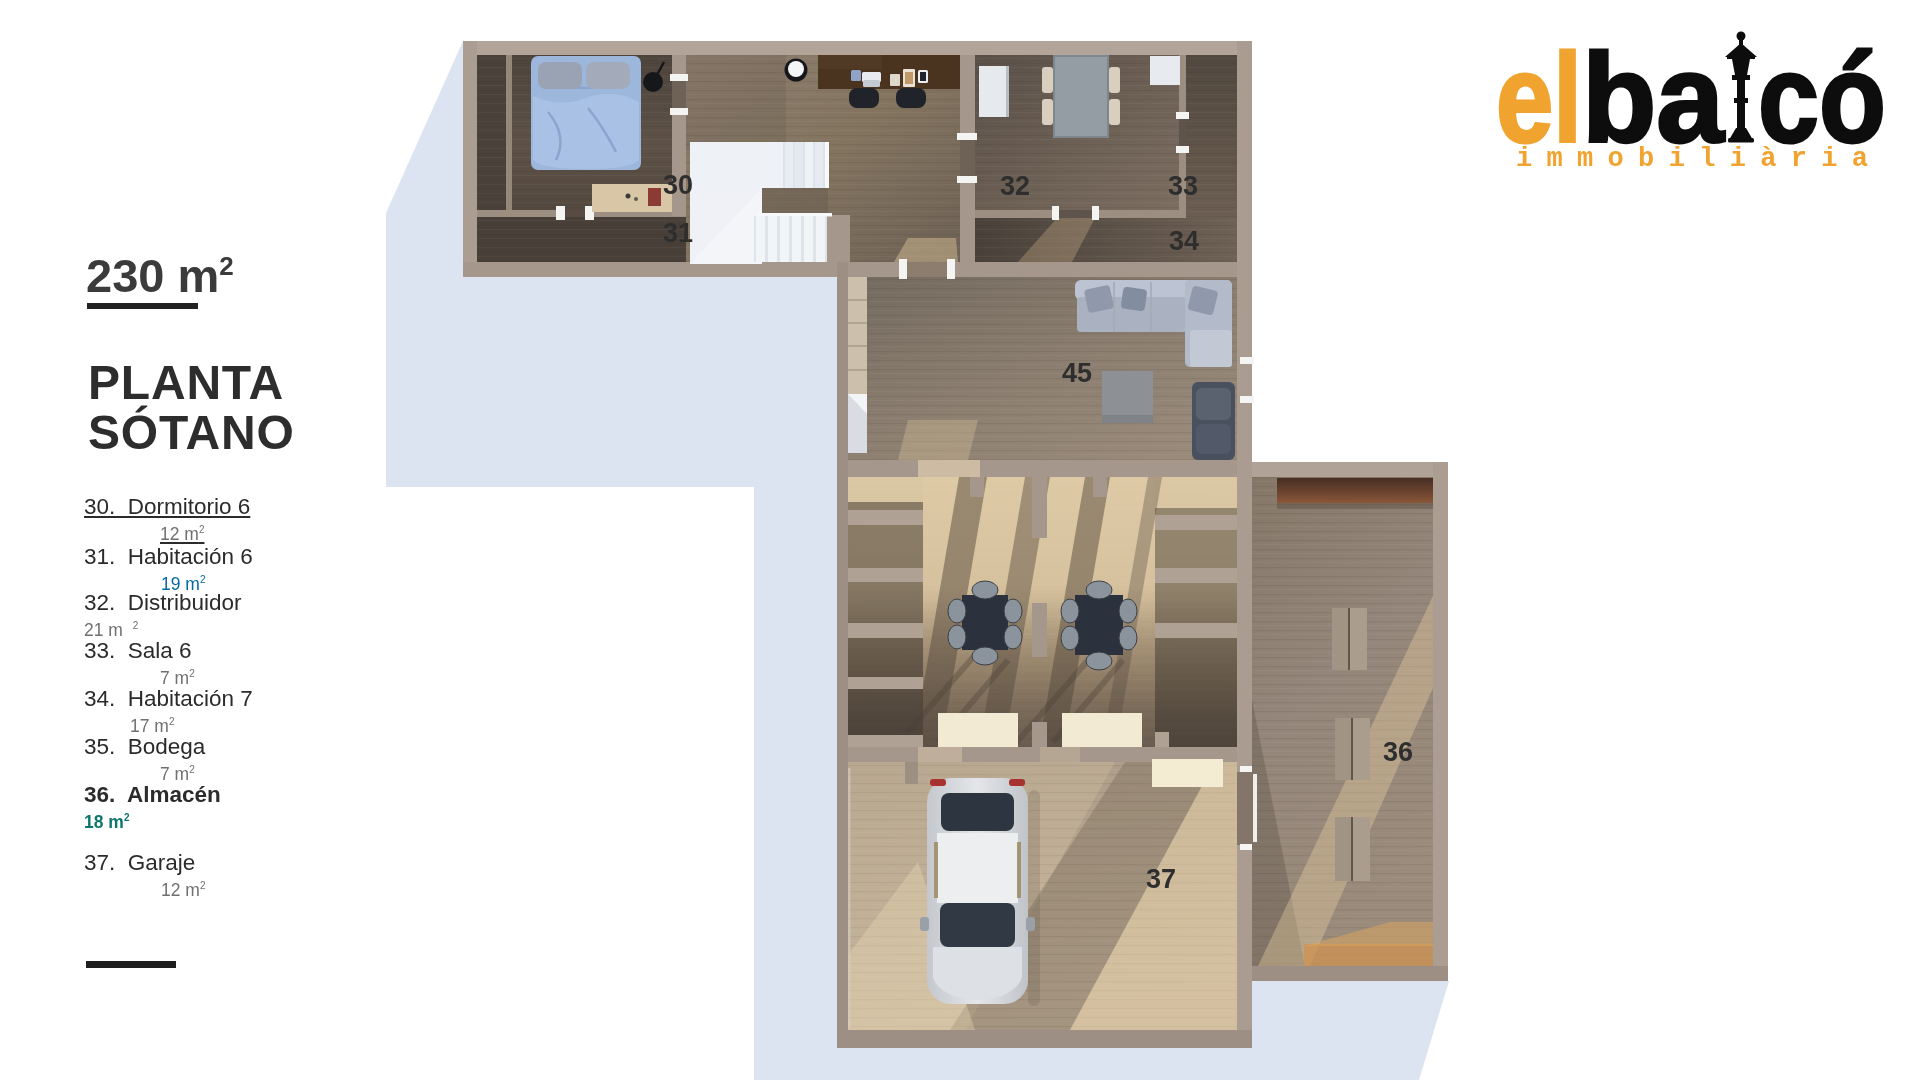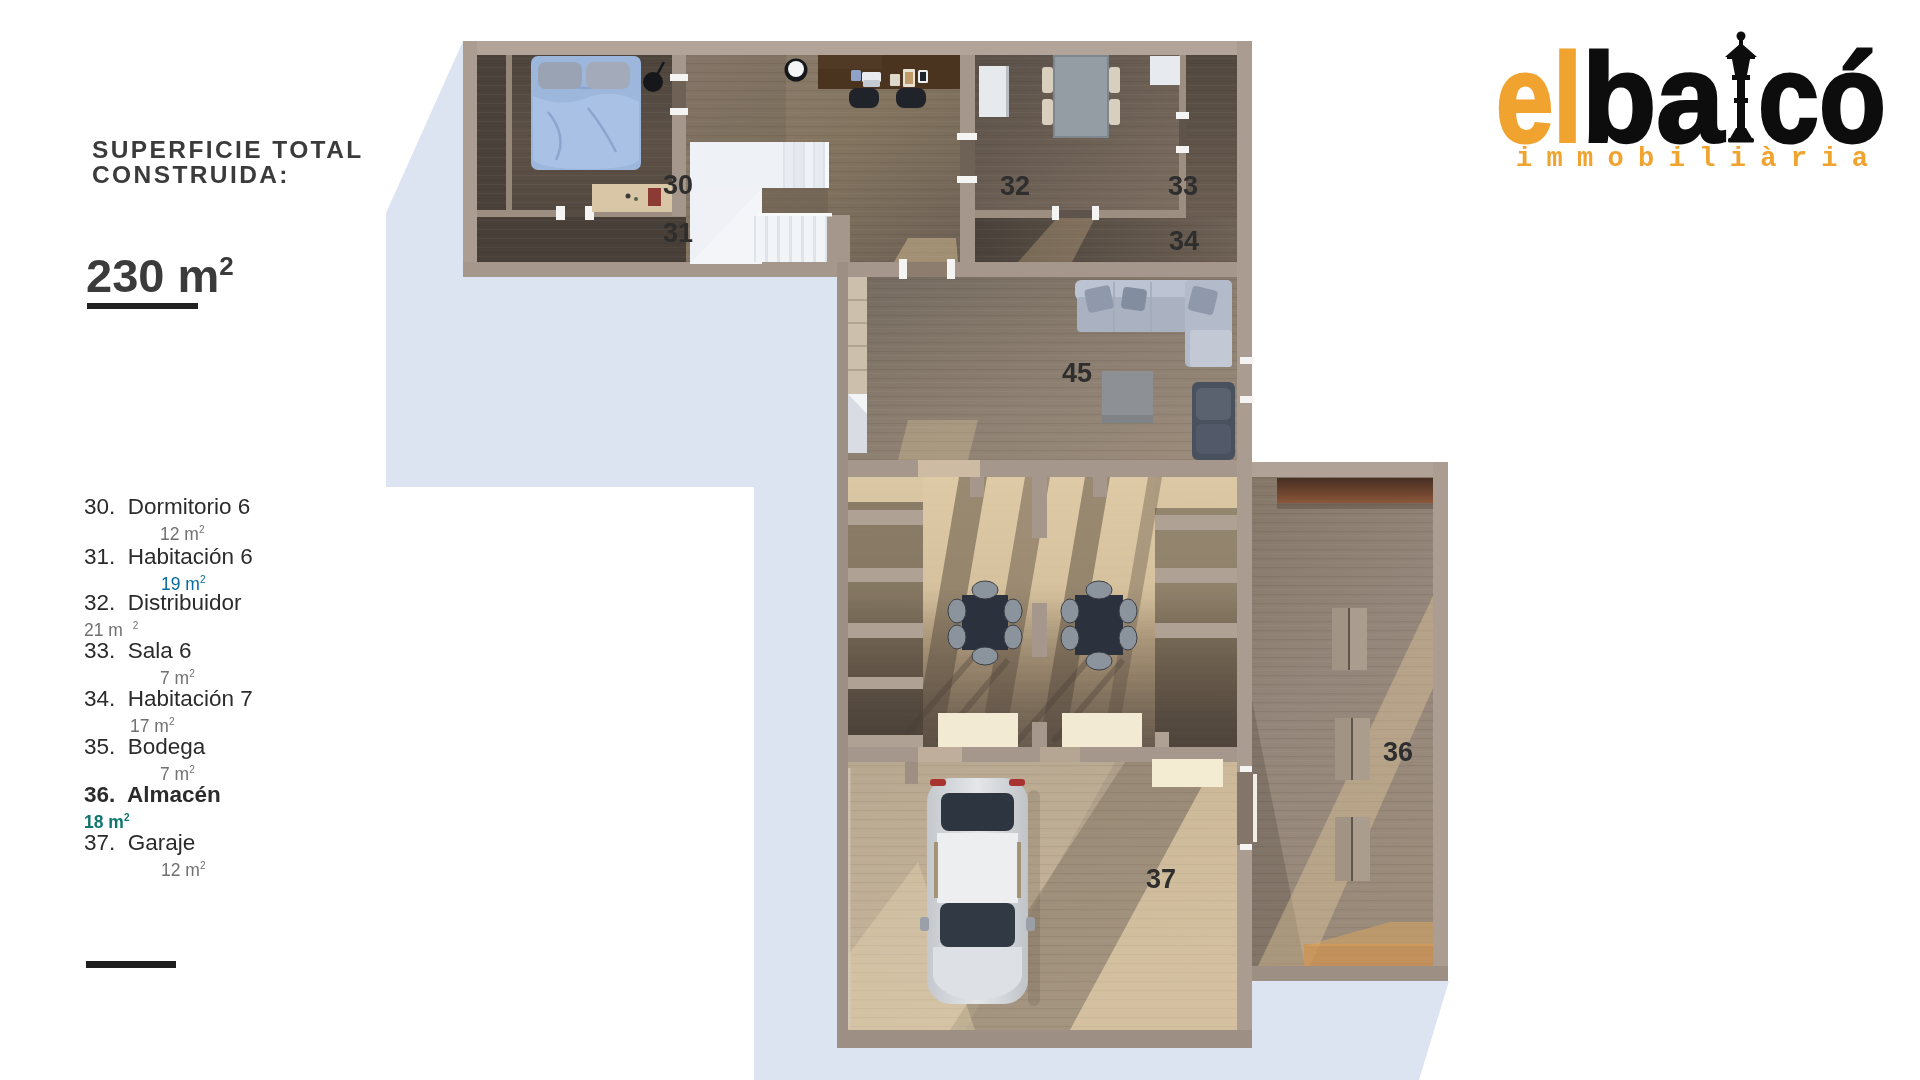--- a/index.html
+++ b/index.html
@@ -567,40 +567,40 @@
   </g>
 
   <text x="1758" y="142" font-family="Liberation Sans, sans-serif" font-weight="bold" font-size="127" fill="#0d0d0d" stroke="#0d0d0d" stroke-width="3" textLength="128" lengthAdjust="spacingAndGlyphs">có</text>
 
   <text x="1516" y="166" font-family="Liberation Mono, monospace" font-weight="bold" font-size="27" fill="#f0a32f" textLength="352" lengthAdjust="spacing">immobiliària</text>
 </g>
 </svg>
 
 <div class="abs" id="leftcol" style="left:0;top:0;width:420px;height:1080px;color:#363636;">
 
-  <div class="abs" style="left:92px;top:137px;font-size:24.5px;font-weight:bold;letter-spacing:2.4px;line-height:25px;color:#3b3b3b;">SUPERFICIE TOTAL<br>CONSTRUIDA:</div>
 
   <div class="abs" style="left:86px;top:248px;font-size:47px;font-weight:bold;color:#3b3b3b;text-align:right;">230 m<sup style="font-size:26px;">2</sup></div>
 
   <div class="abs" style="left:87px;top:303px;width:111px;height:6px;background:#222;"></div>
 
+  <div class="abs" style="left:88px;top:358px;font-size:48px;font-weight:bold;letter-spacing:0.8px;line-height:49.5px;color:#2d2d2d;">PLANTA<br>SÓTANO</div>
 
   <div class="abs" style="left:84px;top:494px;font-size:22.5px;color:#2b2b2b;">
 
-    <div style="height:50px;"><span>30.&nbsp; Dormitorio 6</span><br><span style="font-size:17.5px;color:#707070;margin-left:76px;">12 m<sup style="font-size:10px;">2</sup></span></div>
+    <div style="height:50px;text-decoration:underline;"><span>30.&nbsp; Dormitorio 6</span><br><span style="font-size:17.5px;color:#707070;margin-left:76px;">12 m<sup style="font-size:10px;">2</sup></span></div>
 
     <div style="height:46px;"><span>31.&nbsp; Habitación 6</span><br><span style="font-size:17.5px;color:#0369a1;margin-left:77px;">19 m<sup style="font-size:10px;">2</sup></span></div>
 
     <div style="height:48px;"><span>32.&nbsp; Distribuidor</span><br><span style="font-size:17.5px;color:#707070;">21 m&nbsp;&nbsp;<sup style="font-size:10px;">2</sup></span></div>
 
     <div style="height:48px;"><span>33.&nbsp; Sala 6</span><br><span style="font-size:17.5px;color:#707070;margin-left:76px;">7 m<sup style="font-size:10px;">2</sup></span></div>
 
     <div style="height:48px;"><span>34.&nbsp; Habitación 7</span><br><span style="font-size:17.5px;color:#707070;margin-left:46px;">17 m<sup style="font-size:10px;">2</sup></span></div>
 
     <div style="height:48px;"><span>35.&nbsp; Bodega</span><br><span style="font-size:17.5px;color:#707070;margin-left:76px;">7 m<sup style="font-size:10px;">2</sup></span></div>
 
     <div style="height:48px;font-weight:bold;"><span>36.&nbsp; Almacén</span><br><span style="font-size:17.5px;color:#0f766e;">18 m<sup style="font-size:10px;">2</sup></span></div>
 
-    <div style="height:48px;"><span>37.&nbsp; Garaje</span><br><span style="font-size:17.5px;color:#707070;margin-left:77px;">12 m<sup style="font-size:10px;">2</sup></span></div>
+    <div style="height:48px;margin-top:20px;"><span>37.&nbsp; Garaje</span><br><span style="font-size:17.5px;color:#707070;margin-left:77px;">12 m<sup style="font-size:10px;">2</sup></span></div>
   </div>
 
   <div class="abs" style="left:86px;top:961px;width:90px;height:7px;background:#1e1e1e;"></div>
 </div>
 
 </body></html>

